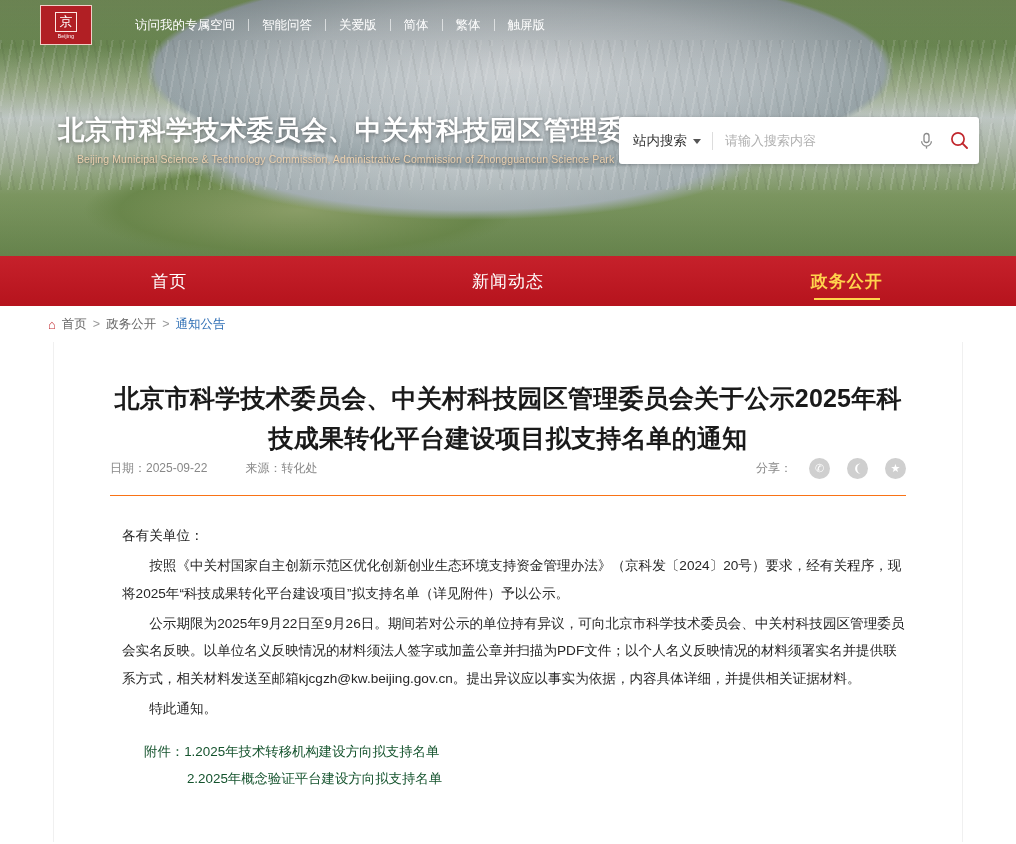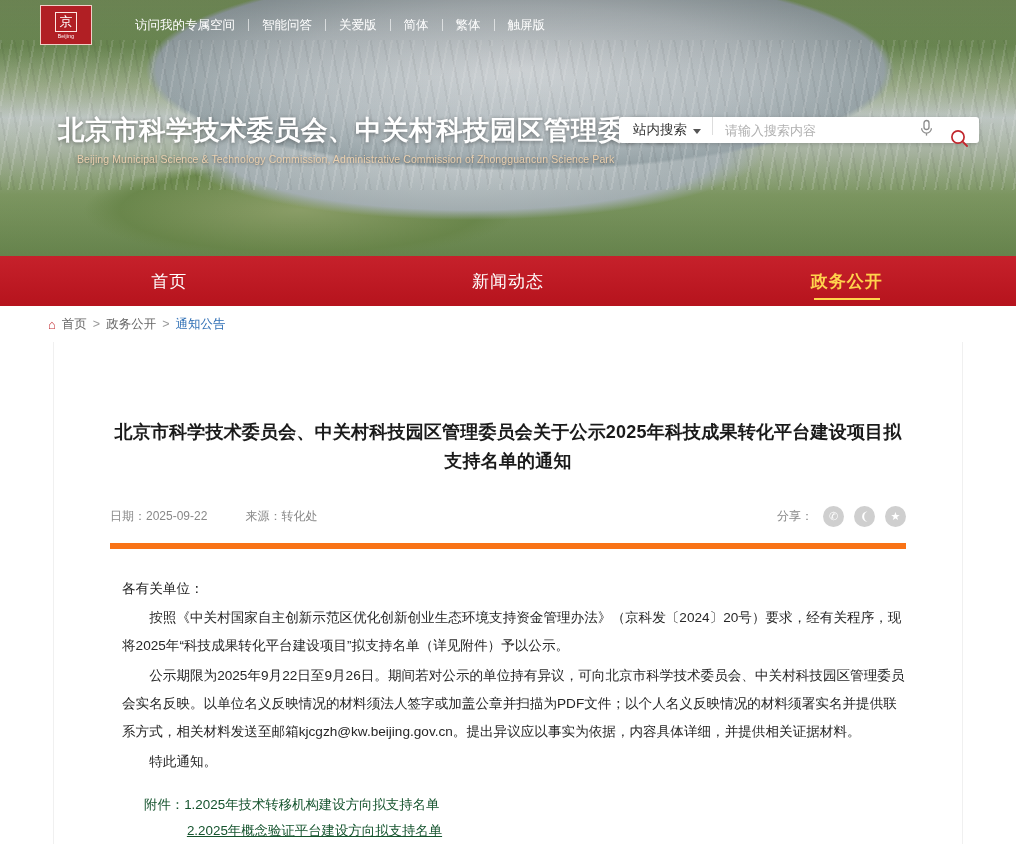--- a/index.html
+++ b/index.html
@@ -115,24 +115,25 @@
     text-shadow: 0 1px 3px rgba(0,0,0,.5);
     margin-left: 19px;
   }
 
   
   .search-box {
     position: absolute;
     right: 37px;
     top: 117px;
     width: 360px;
-    height: 26px;
+    height: 47px;
     background: #fff;
     border-radius: 3px;
     display: flex;
+    align-items: center;
     z-index: 5;
     box-shadow: 0 1px 4px rgba(0,0,0,.18);
   }
   .search-scope {
     display: flex;
     align-items: center;
     gap: 6px;
     font-size: 13.5px;
     color: #333;
     padding: 0 11px 0 14px;
@@ -227,44 +228,42 @@
   .article {
     width: 910px;
     margin: 0 auto;
     background: #fff;
     border-left: 1px solid #f0f0f0;
     border-right: 1px solid #f0f0f0;
     padding: 36px 56px 30px 56px;
     min-height: 500px;
   }
   .art-title {
-    font-size: 18px;
+    font-size: 25px;
     font-weight: bold;
     color: #1a1a1a;
     text-align: center;
     line-height: 1.6;
     letter-spacing: .2px;
-    margin-top: 40px;
   }
   .art-meta {
-    margin-top: 30px;
     display: flex;
     align-items: center;
     font-size: 12px;
     color: #888;
-    border-bottom: 6px solid #f97316;
+    border-bottom: 1px solid #f97316;
     padding-bottom: 16px;
   }
   .art-meta .m-item { margin-right: 38px; }
   .art-meta .m-item b { font-weight: normal; color: #888; }
   .share {
     margin-left: auto;
     display: flex;
     align-items: center;
-    gap: 10px;
+    gap: 17px;
     font-size: 12px;
     color: #888;
   }
   .share-ico {
     width: 21px; height: 21px;
     border-radius: 50%;
     background: #d9d9d9;
     color: #fff;
     display: flex; align-items: center; justify-content: center;
     font-size: 11px;
@@ -282,21 +281,21 @@
   }
   .art-content p { margin-bottom: 2px; margin-left: 12px; }
   .p-indent { text-indent: 2em; }
   .attach {
     margin-top: 16px;
     padding-left: 34px;
     font-size: 13.4px;
     line-height: 2.0;
     color: #14532d;
   }
-  .attach .att-line2 { padding-left: 3.2em; text-decoration: underline; }
+  .attach .att-line2 { padding-left: 3.2em; }
 </style>
 </head>
 <body>
 
 <div class="hero">
   <div class="hero-bg"></div>
   <div class="hero-veil"></div>
 
   <div class="topbar">
     <div class="gov-seal">

